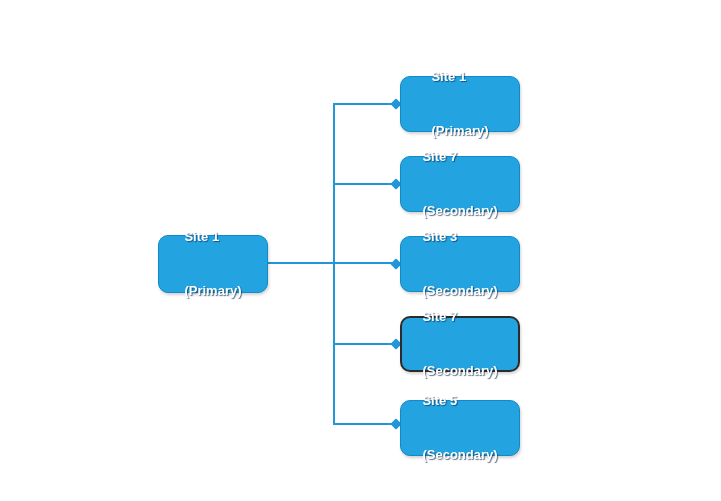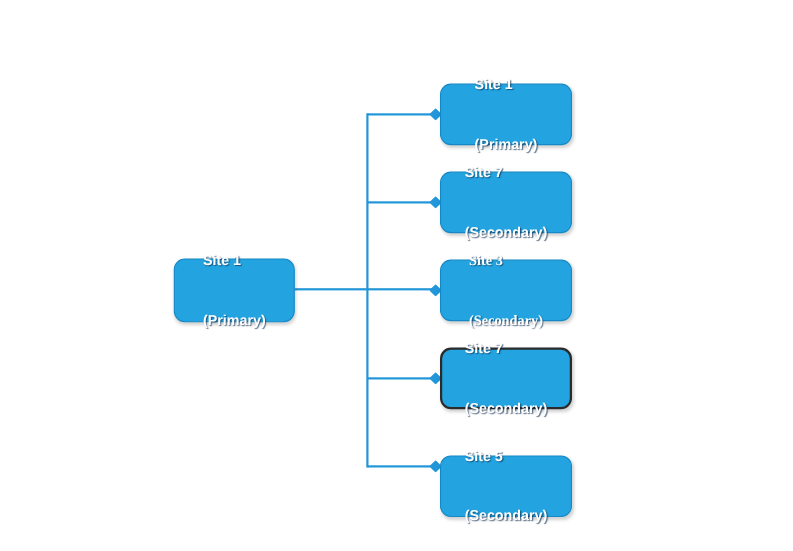--- a/index.html
+++ b/index.html
@@ -68,23 +68,23 @@
     color: var(--node-text, #ffffff);
     font-size: 13px;
     font-weight: bold;
     line-height: 18px;
     text-shadow: 1px 1px 1px rgba(10, 45, 80, 0.65);
     white-space: pre;
   }
   .node-label .line { display: block; }
   .n1 { top: 76px; }
   .n2 { top: 156px; }
-  .n3 { top: 236px; font-family: Liberation Serif, serif; }
+  .n3 { top: 236px; }
   .n4 { top: 316px; }
-  .n5 { top: 414px; }
+  .n5 { top: 400px; }
   
   .connector {
     position: absolute;
     background: var(--connector, #2196D8);
   }
   .c-h { height: 2px; }
   .c-v { width: 2px; }
   .c-trunk    { left: 268px; top: 262px; width: 126px; }
   .c-vertical { left: 333px; top: 103px; height: 322px; }
   .c-b1 { left: 334px; top: 103px; width: 60px; }

